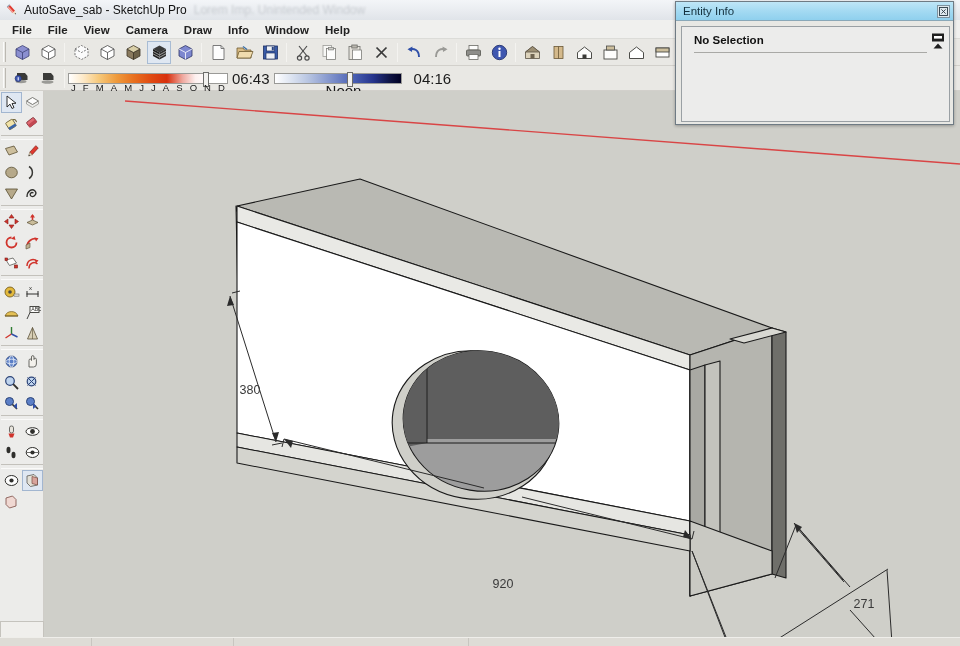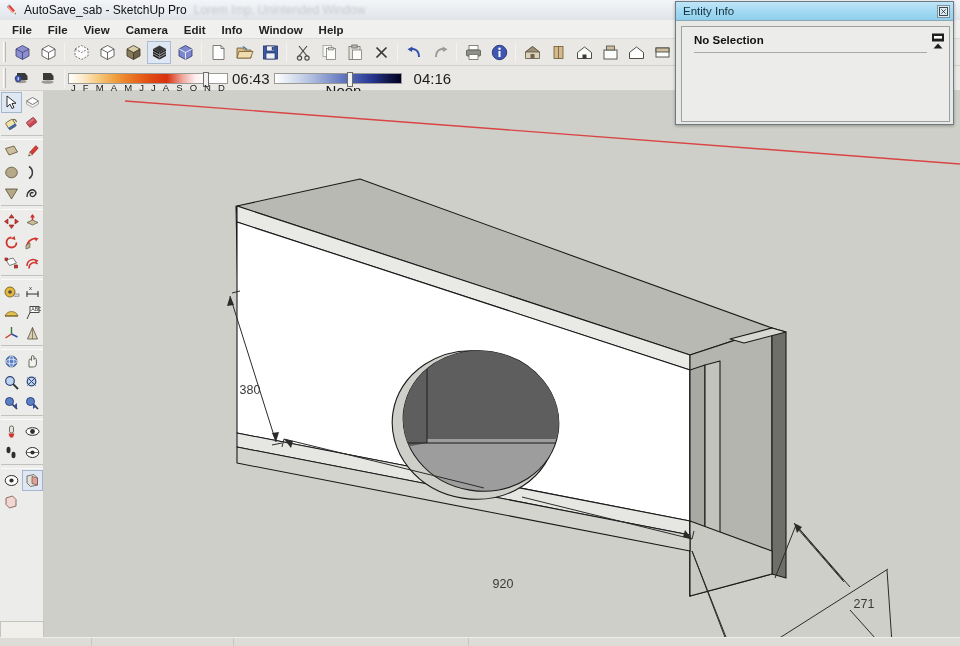--- a/index.html
+++ b/index.html
@@ -212,21 +212,21 @@
     </div>
     <div class="title-text">AutoSave_sab - SketchUp Pro</div>
     <div class="title-ghost">Lorem Imp. Unintended Window</div>
   </div>
 
   <div class="menubar">
     <div class="menu-item">File</div>
     <div class="menu-item">File</div>
     <div class="menu-item">View</div>
     <div class="menu-item">Camera</div>
-    <div class="menu-item">Edit</div>
+    <div class="menu-item">Draw</div>
     <div class="menu-item">Info</div>
     <div class="menu-item">Window</div>
     <div class="menu-item">Help</div>
   </div>
 
   <div class="toolbar row1">
     <div class="grip"></div>
 
     <div class="tb-btn">
       <svg width="19" height="19" viewBox="0 0 19 19">

